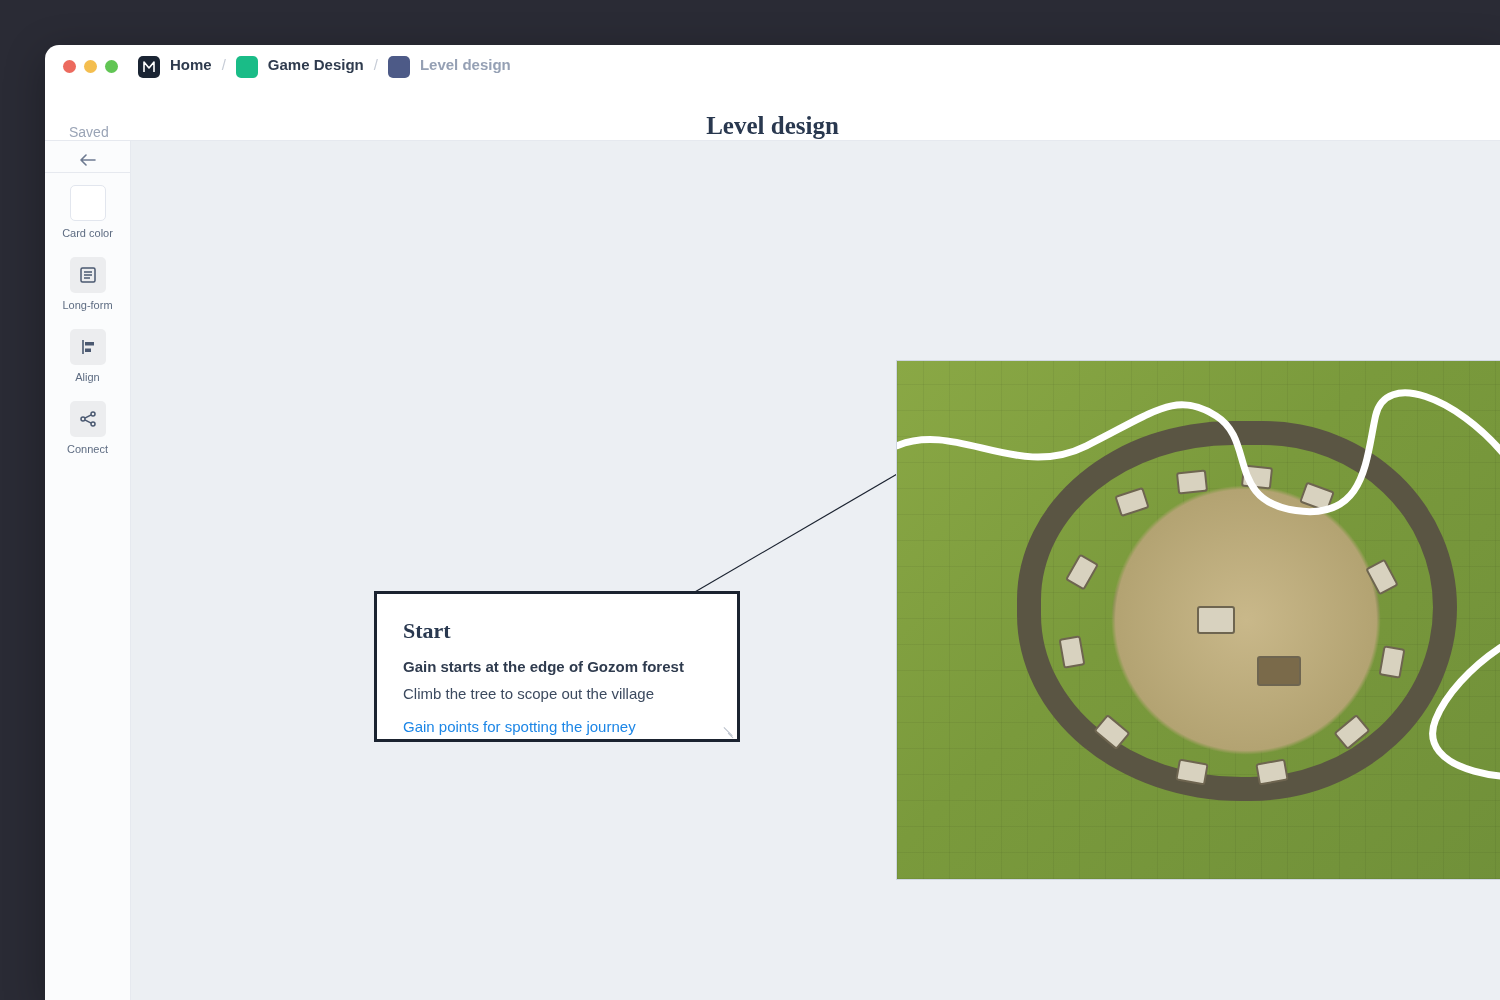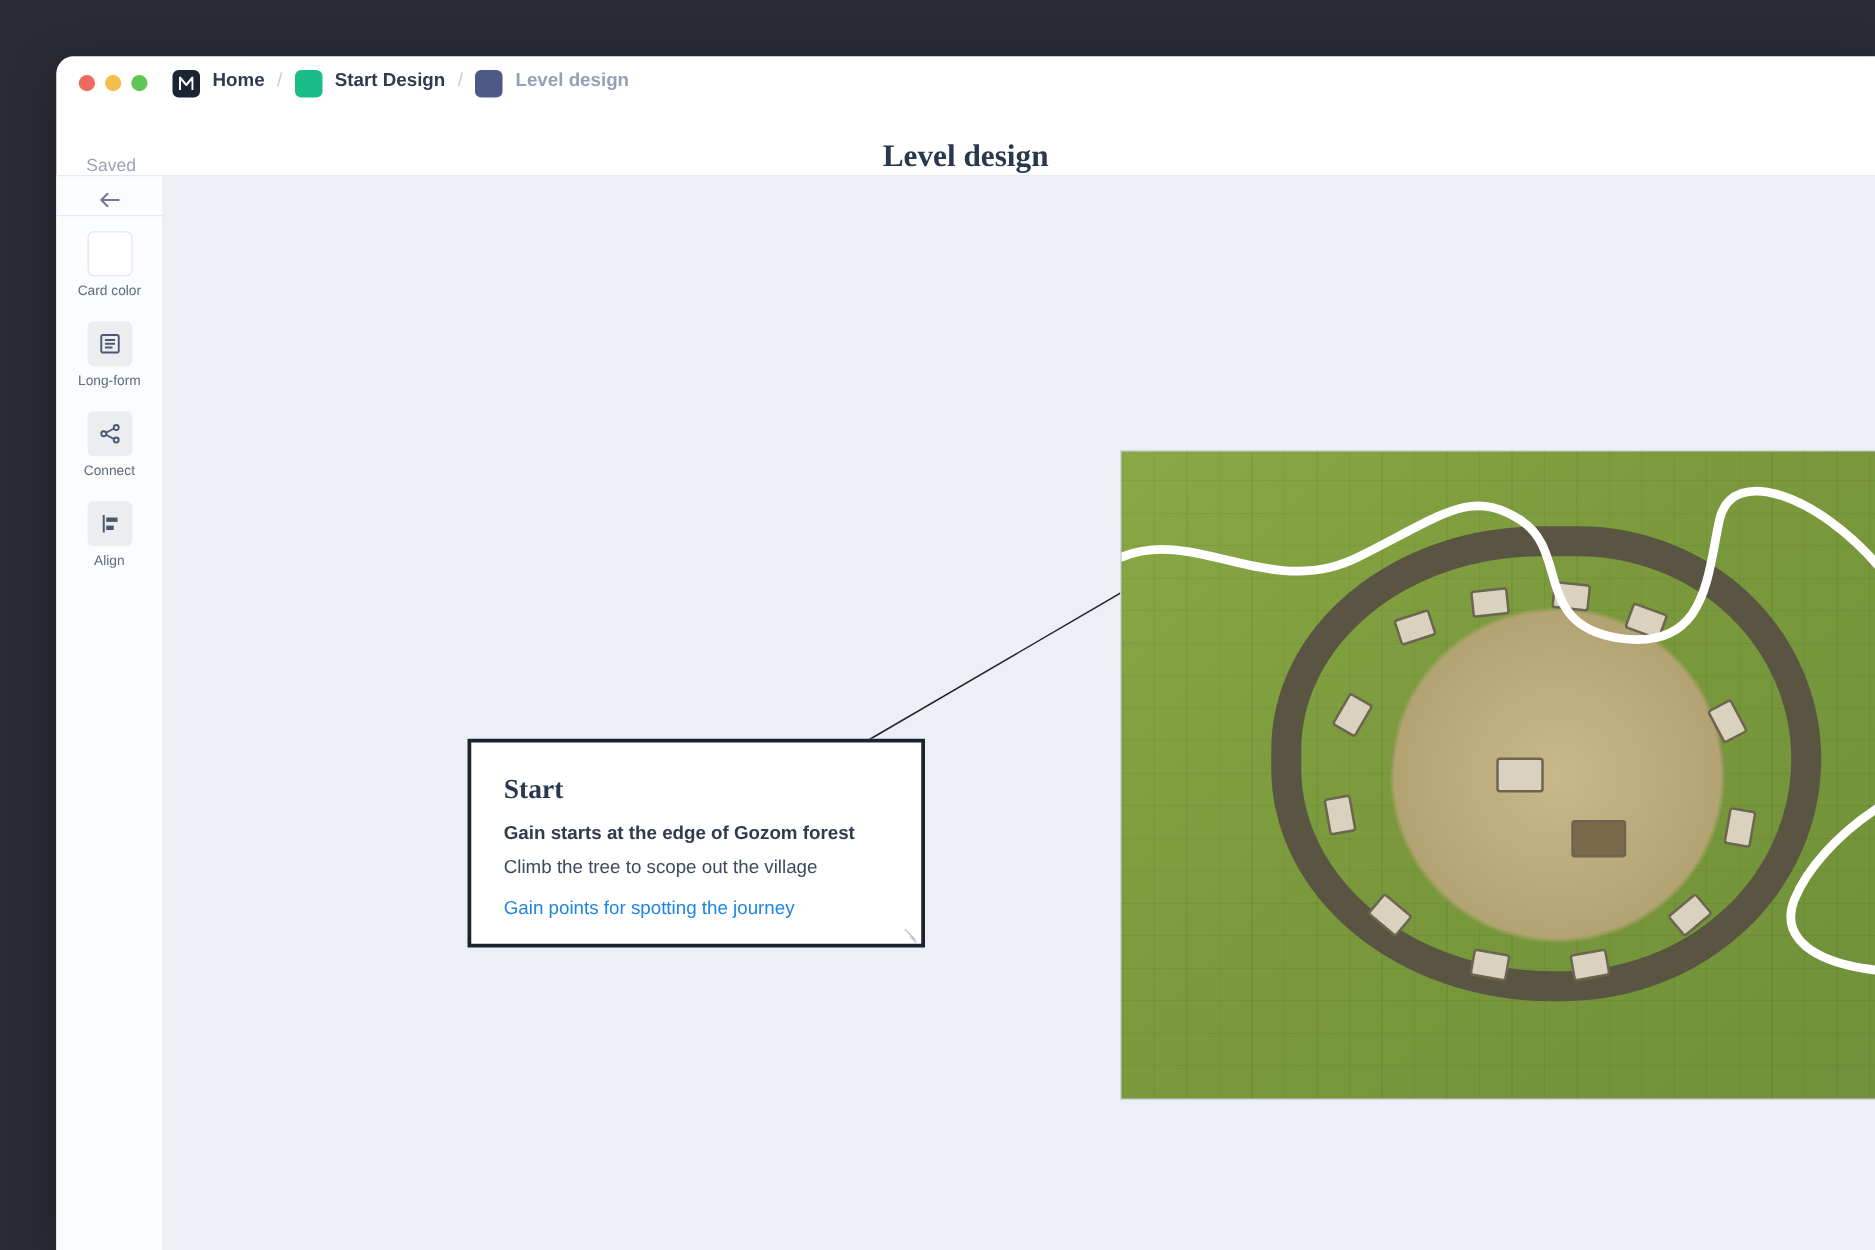--- a/index.html
+++ b/index.html
@@ -177,21 +177,21 @@
   color: #3c4a5f;
 }
 
 .card {
   position: absolute;
   top: 450px;
   left: 243px;
   width: 366px;
   background: #ffffff;
   border: 3px solid #1b2330;
-  padding: 24px 26px 20px 26px;
+  padding: 24px 26px 4px 26px;
 }
 .card h3 {
   font-family: Georgia, 'Times New Roman', serif;
   font-weight: 700;
   font-size: 22px;
   color: #29384f;
   margin-bottom: 14px;
 }
 .card .bold-line {
   font-weight: 700;
@@ -285,21 +285,21 @@
 
     <div class="breadcrumb">
       <span class="logo-square">
         <svg width="12" height="12" viewBox="0 0 12 12">
             <path d="M1 11 L1 1 L6 7 L11 1 L11 11" stroke="#fff" stroke-width="1.6" fill="none" stroke-linejoin="round"></path>
           </svg>
       </span>
       <span>Home</span>
       <span class="crumb-sep">/</span>
       <span class="crumb-badge crumb-green"></span>
-      <span>Start Design</span>
+      <span>Game Design</span>
       <span class="crumb-sep">/</span>
       <span class="crumb-badge crumb-blue"></span>
       <span class="crumb-dim">Level design</span>
     </div>
   </div>
 
   <div class="subheader">
     <span class="saved-label">Saved</span>
     <h1 class="page-title">Level design</h1>
   </div>
@@ -321,44 +321,44 @@
       <div class="tool">
         <div class="tool-icon">
           <svg width="18" height="18" viewBox="0 0 18 18">
               <rect x="2" y="2" width="14" height="14" rx="1.5" fill="none" stroke="#4a5870" stroke-width="1.5"></rect>
               <line x1="5" y1="6" x2="13" y2="6" stroke="#4a5870" stroke-width="1.5"></line>
               <line x1="5" y1="9" x2="13" y2="9" stroke="#4a5870" stroke-width="1.5"></line>
               <line x1="5" y1="12" x2="11" y2="12" stroke="#4a5870" stroke-width="1.5"></line>
             </svg>
         </div>
         <span class="tool-label">Long-form</span>
+      </div>
+
+      <div class="tool">
+        <div class="tool-icon">
+          <svg width="18" height="18" viewBox="0 0 18 18">
+              <line x1="4" y1="2" x2="4" y2="16" stroke="#4a5870" stroke-width="1.6"></line>
+              <rect x="6" y="4" width="9" height="3.5" fill="#4a5870"></rect>
+              <rect x="6" y="10.5" width="6" height="3.5" fill="#4a5870"></rect>
+            </svg>
+        </div>
+        <span class="tool-label">Align</span>
       </div>
 
       <div class="tool">
         <div class="tool-icon">
           <svg width="18" height="18" viewBox="0 0 18 18">
               <circle cx="4" cy="9" r="2" fill="none" stroke="#4a5870" stroke-width="1.5"></circle>
               <circle cx="14" cy="4" r="2" fill="none" stroke="#4a5870" stroke-width="1.5"></circle>
               <circle cx="14" cy="14" r="2" fill="none" stroke="#4a5870" stroke-width="1.5"></circle>
               <line x1="5.8" y1="8.2" x2="12.2" y2="4.8" stroke="#4a5870" stroke-width="1.5"></line>
               <line x1="5.8" y1="9.8" x2="12.2" y2="13.2" stroke="#4a5870" stroke-width="1.5"></line>
             </svg>
         </div>
         <span class="tool-label">Connect</span>
-      </div>
-
-      <div class="tool">
-        <div class="tool-icon">
-          <svg width="18" height="18" viewBox="0 0 18 18">
-              <line x1="4" y1="2" x2="4" y2="16" stroke="#4a5870" stroke-width="1.6"></line>
-              <rect x="6" y="4" width="9" height="3.5" fill="#4a5870"></rect>
-              <rect x="6" y="10.5" width="6" height="3.5" fill="#4a5870"></rect>
-            </svg>
-        </div>
-        <span class="tool-label">Align</span>
       </div>
     </div>
 
     <div class="canvas">
 
 
       <svg class="connector" width="280" height="170">
         <line x1="11" y1="158" x2="275" y2="4" stroke="#1b2330" stroke-width="1.2"></line>
         <circle cx="11" cy="158" r="4" fill="#fff" stroke="#1b2330" stroke-width="1.4"></circle>
       </svg>

